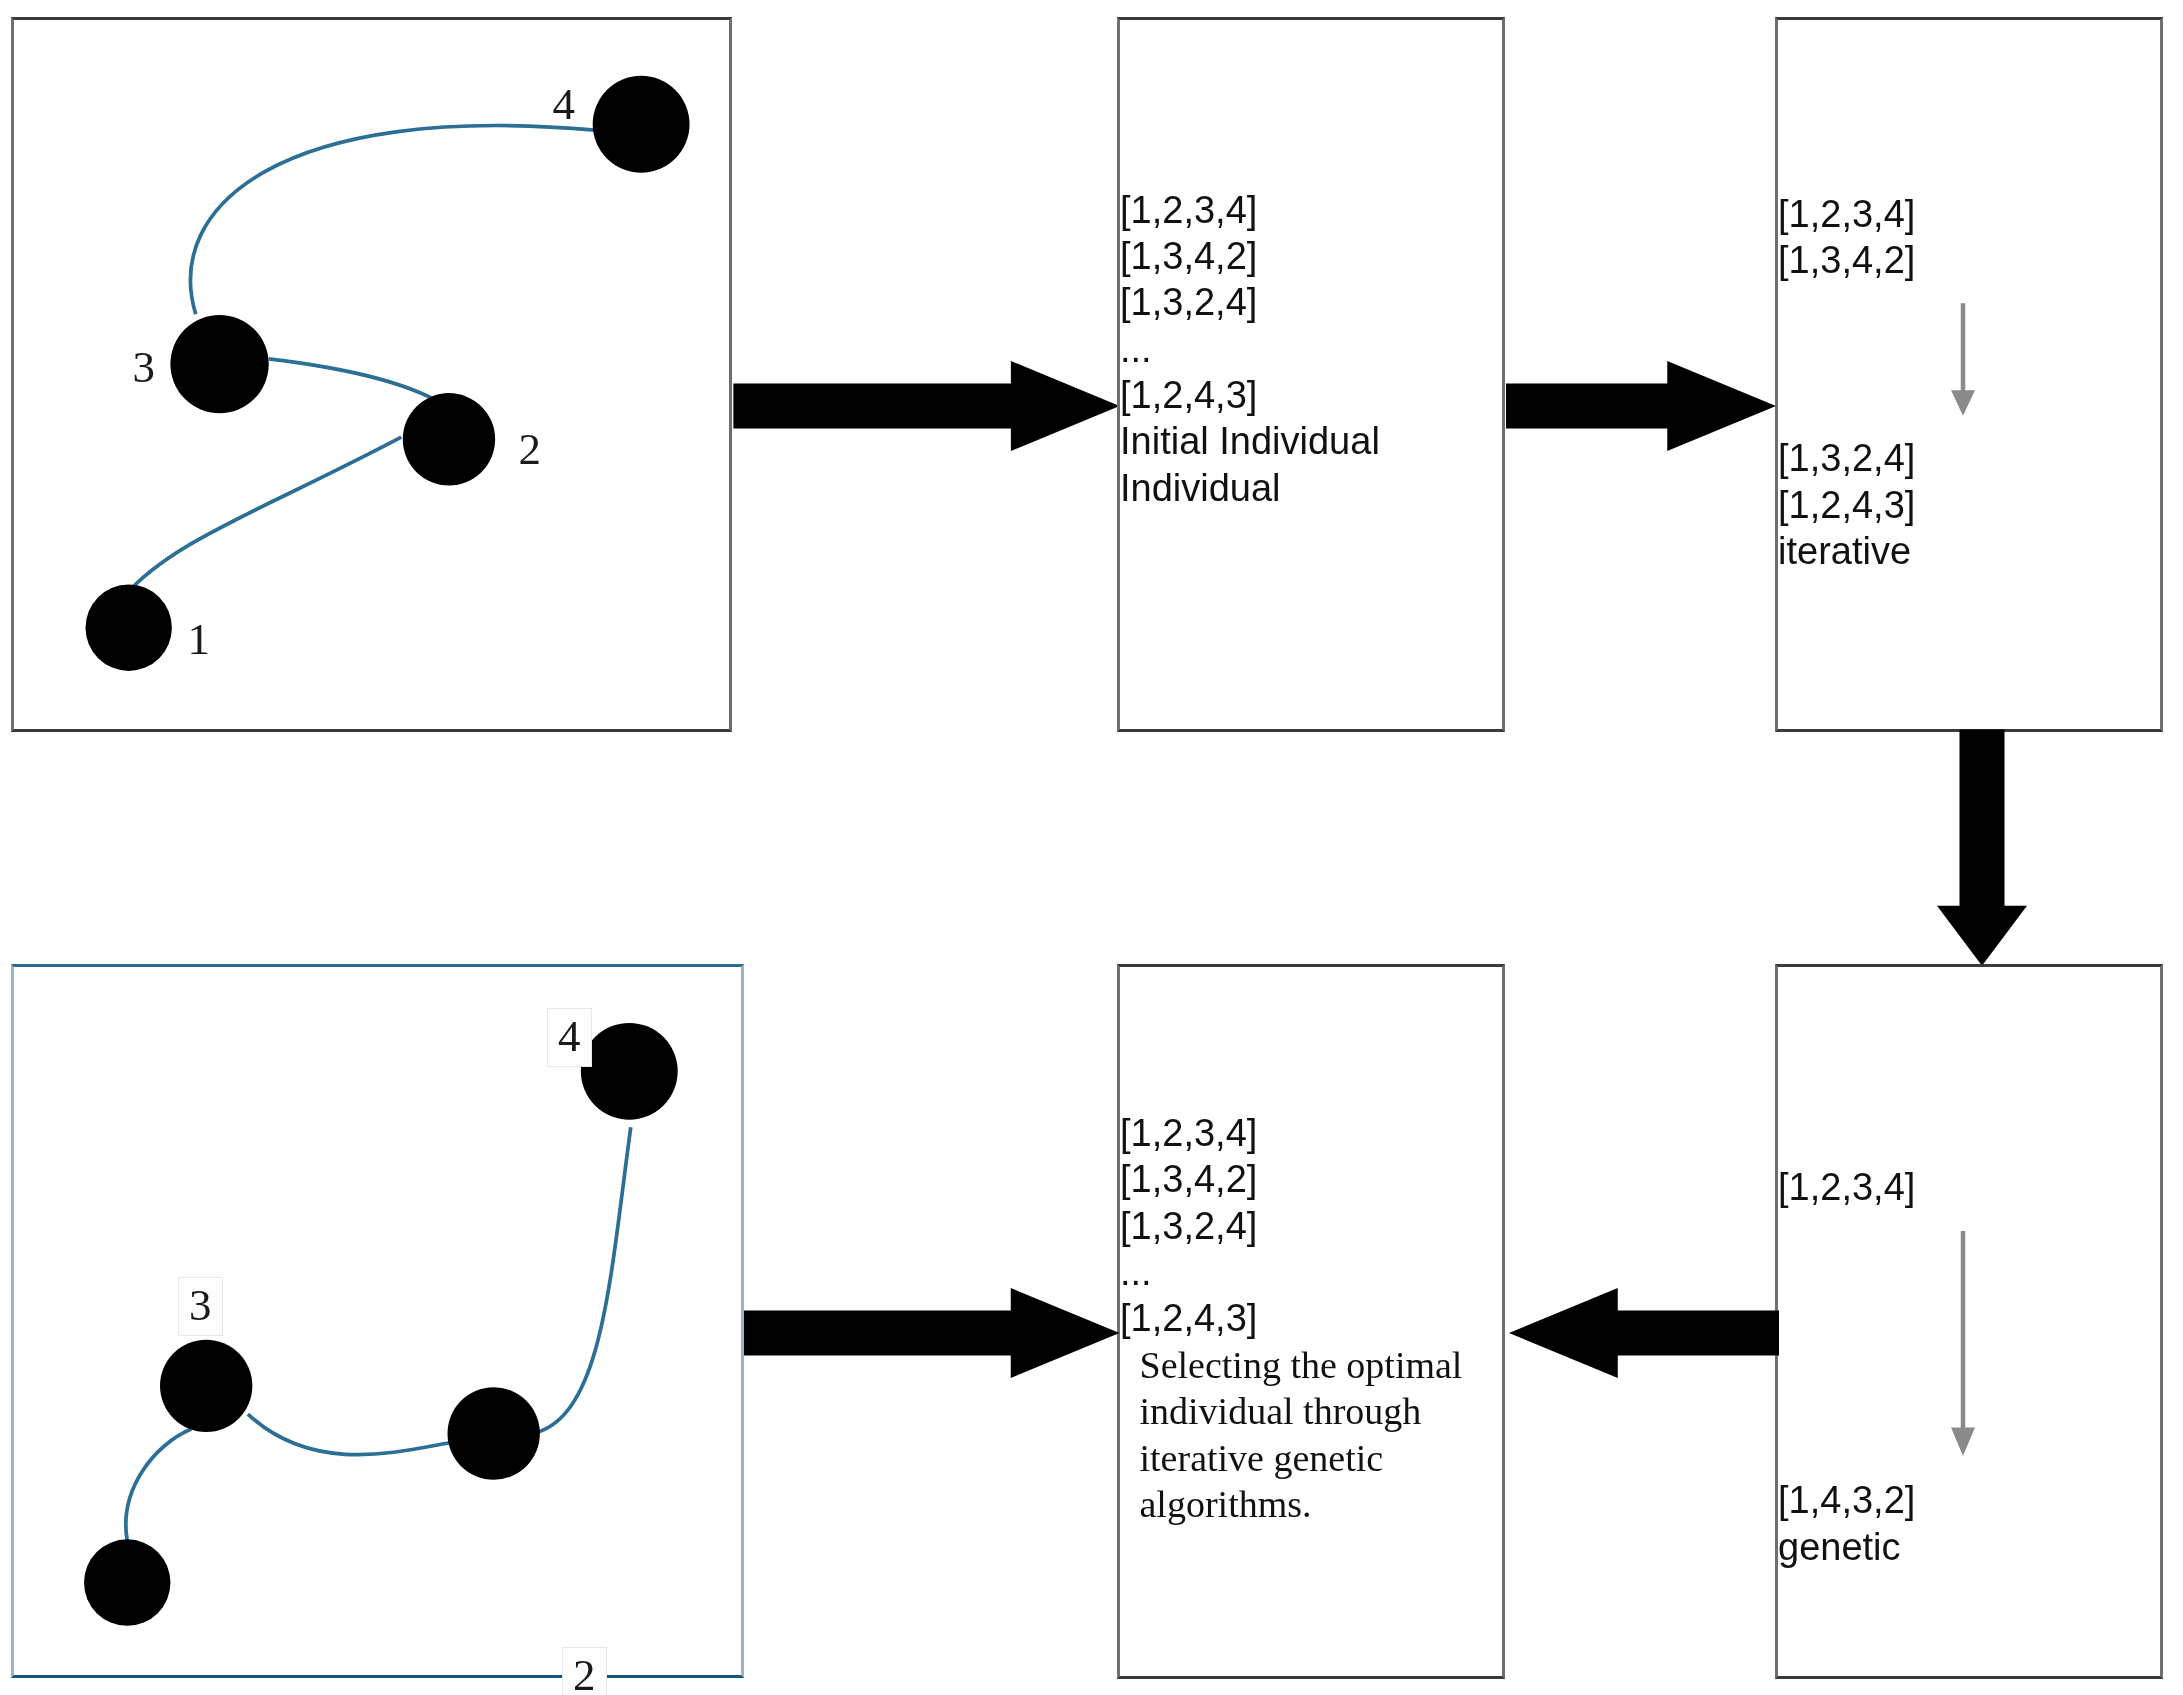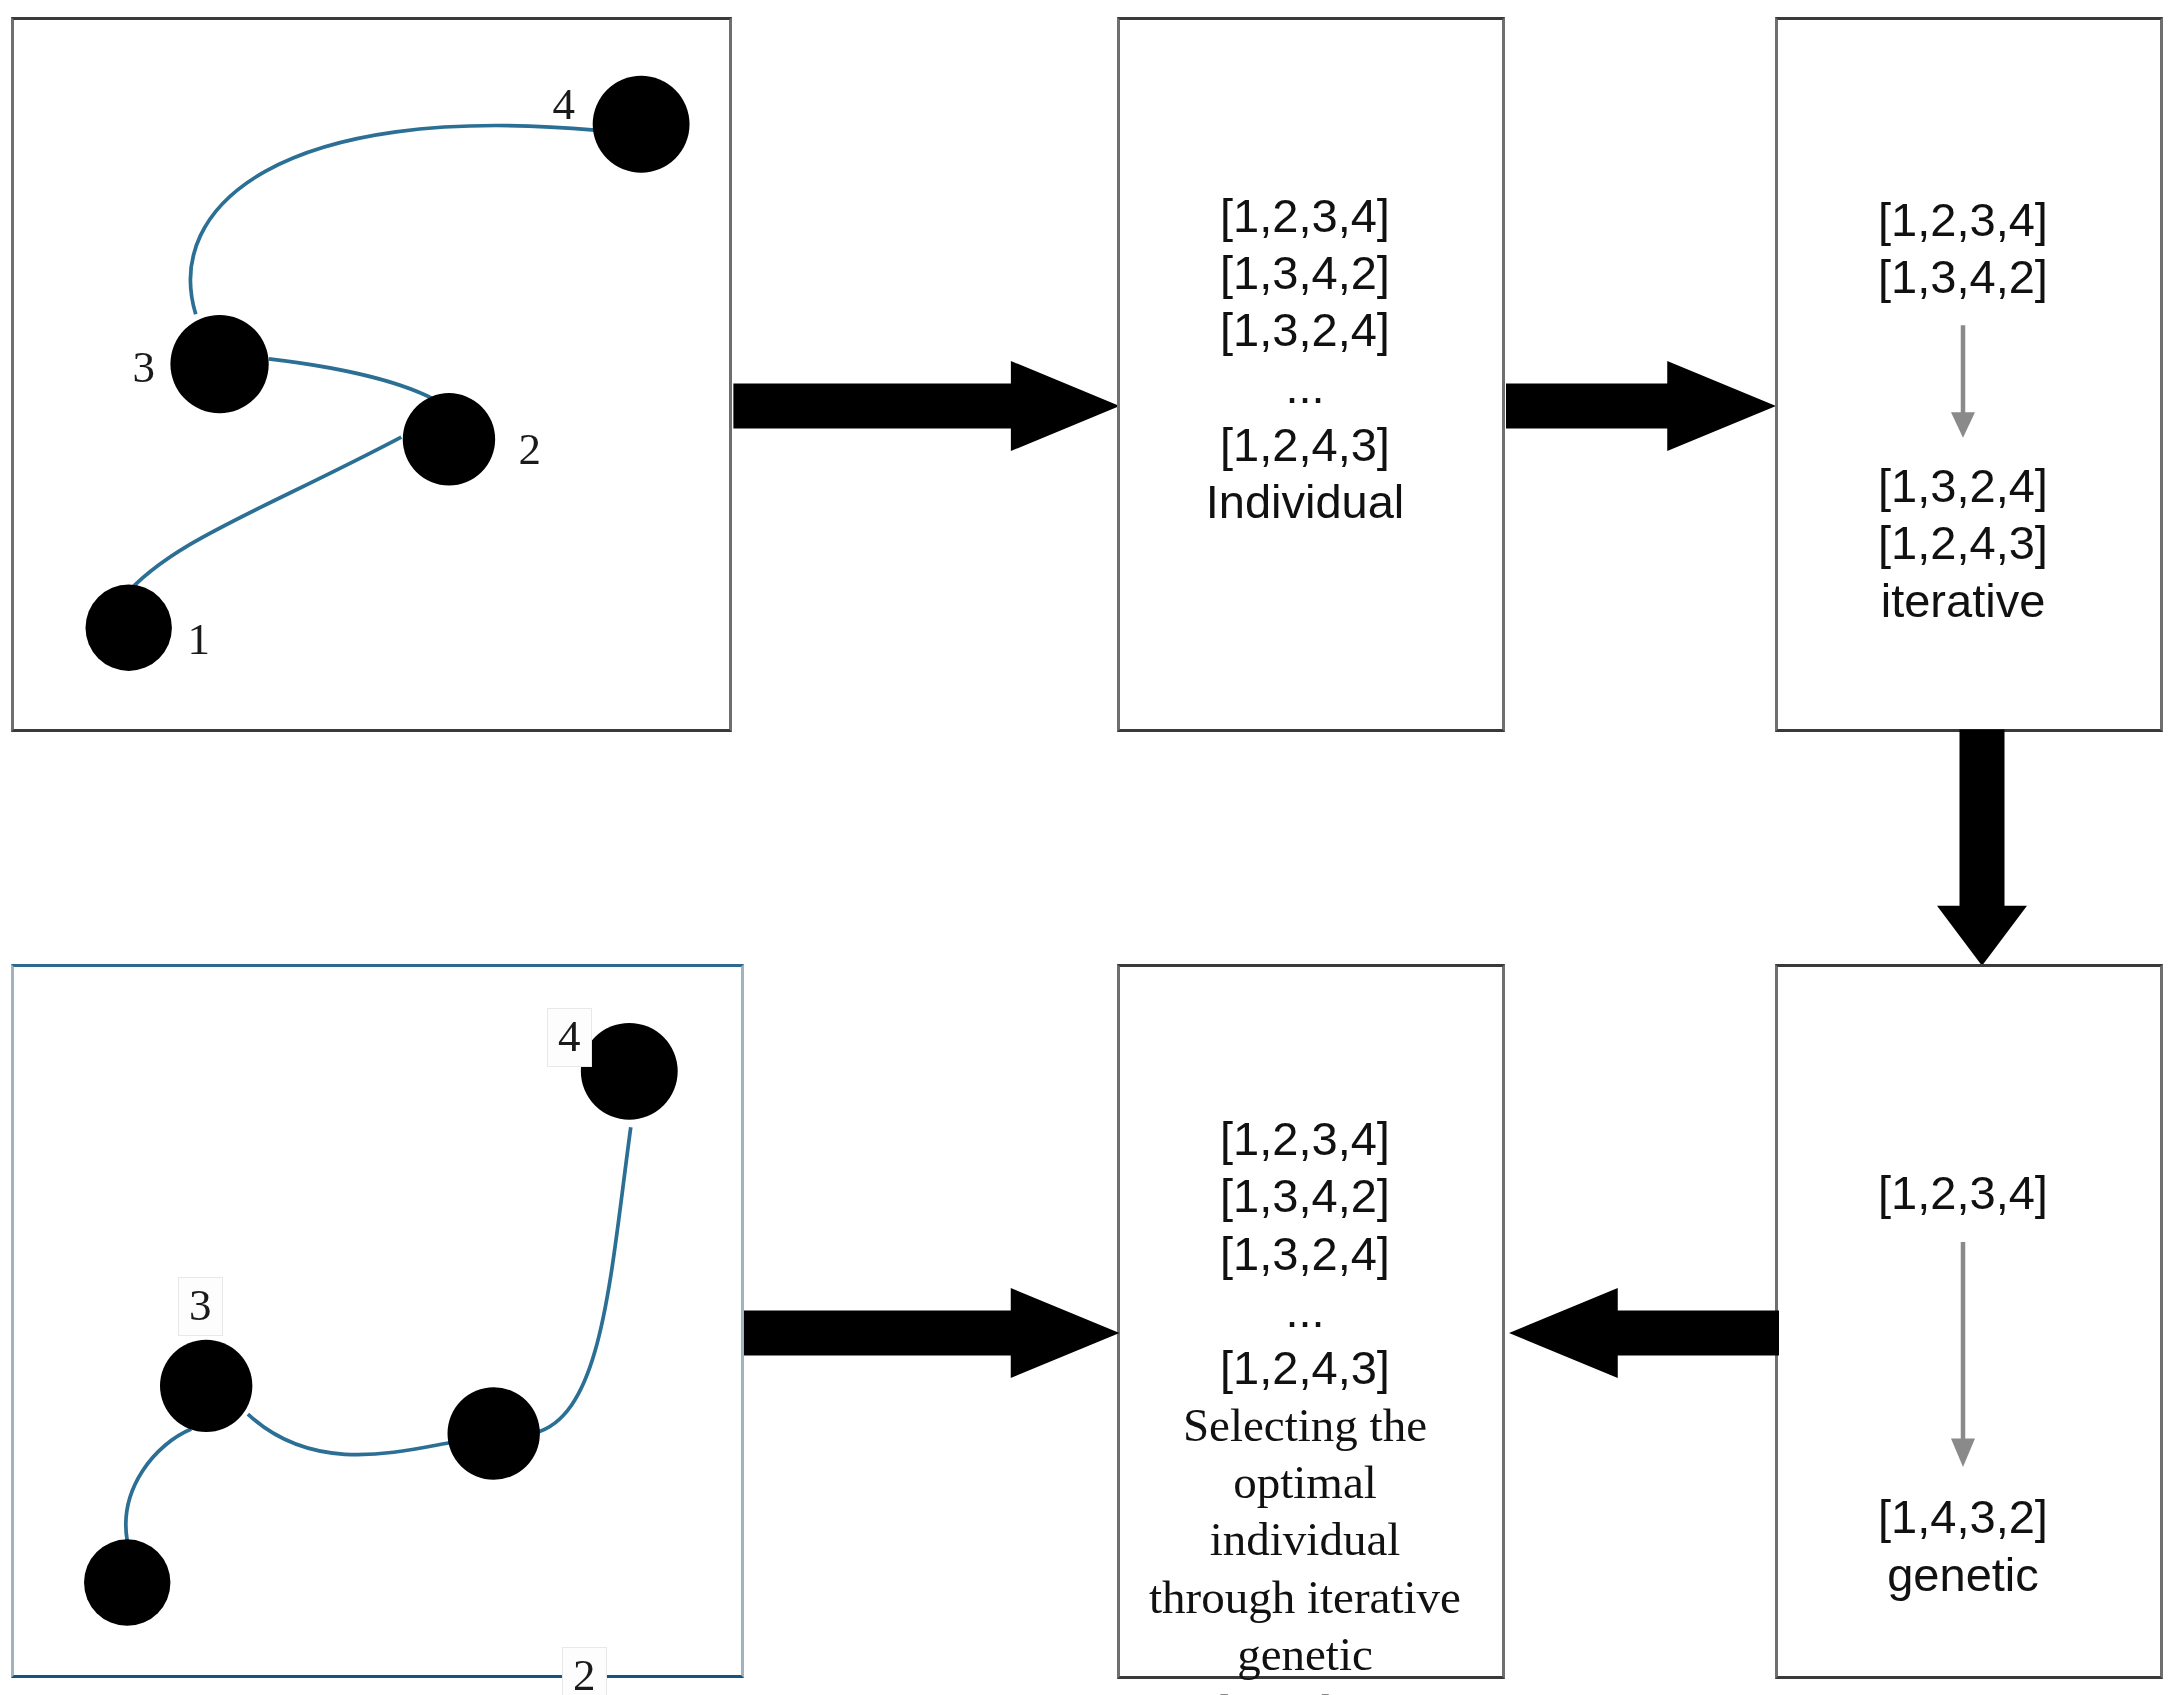--- a/index.html
+++ b/index.html
@@ -54,22 +54,22 @@
     background: #fdfdfd;
     border: 1.5px solid #e8e8e8;
     padding: 4.5px 10.5px 7.5px 10.5px;
   }
 
   
   .textbox-body {
     position: absolute;
     left: 0;
     right: 12px;
-    text-align: center;
-    font-size: 47px;
+    text-align: left;
+    font-size: 38px;
     color: #111111;
     line-height: 1.22;
     font-family: "Liberation Sans", sans-serif;
   }
   .chrom {
     display: block;
     white-space: nowrap;
   }
   .caption {
     display: block;
@@ -117,20 +117,21 @@
   <polygon points="0,30 370,30 370,0 515,60 370,120 370,90 0,90" fill="#000000"></polygon>
 </svg>
 
 <div class="panel panel-dark" style="left:1117px; top:16.5px; width:388px; height:715px;">
   <div class="textbox-body" style="top:167px;">
     <span class="chrom">[1,2,3,4]</span>
     <span class="chrom">[1,3,4,2]</span>
     <span class="chrom">[1,3,2,4]</span>
     <span class="chrom">...</span>
     <span class="chrom">[1,2,4,3]</span>
+    <span class="caption">Initial Individual</span>
     <span class="caption">Individual</span>
   </div>
 </div>
 
 <svg class="connector" style="left:1506px; top:361px; width:270px; height:90px;" viewBox="0 0 360 120">
   <polygon points="0,30 215,30 215,0 360,60 215,120 215,90 0,90" fill="#000000"></polygon>
 </svg>
 
 <div class="panel panel-dark" style="left:1775px; top:16.5px; width:388px; height:715px;">
   <div class="textbox-body" style="top:171px;">

